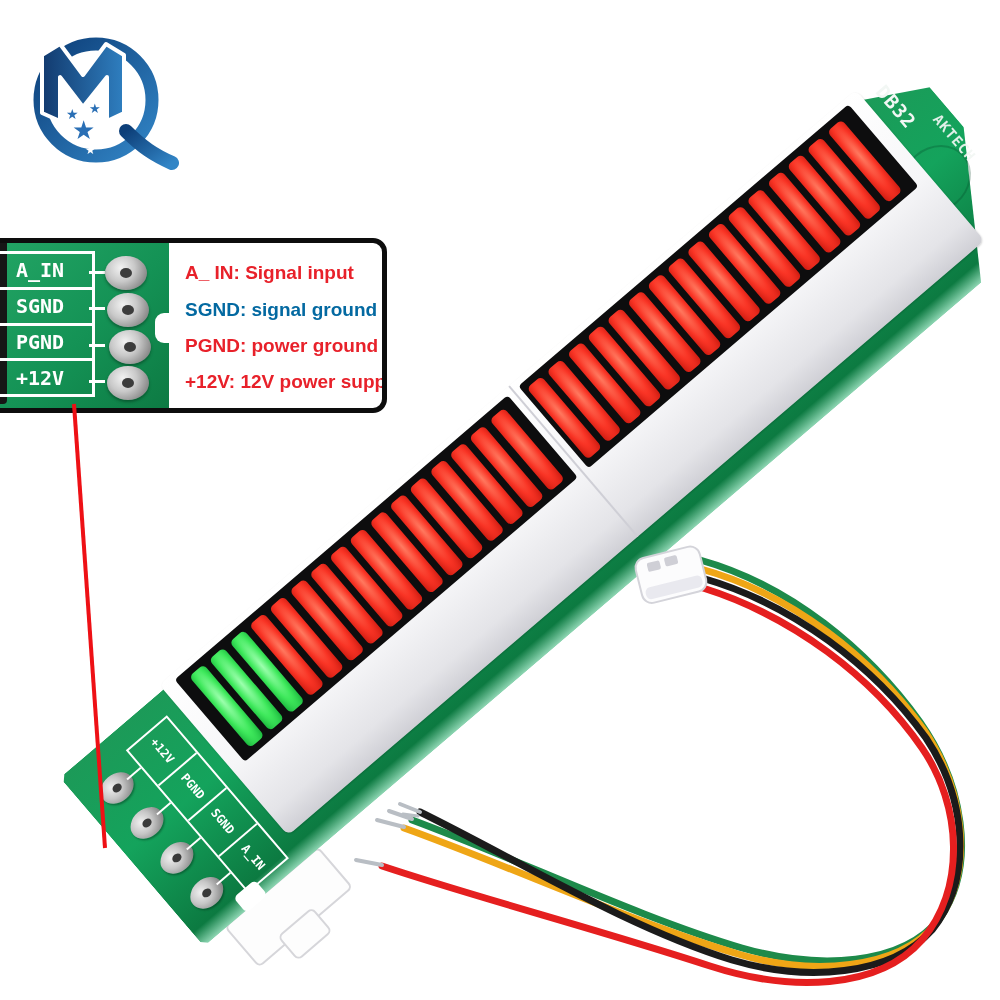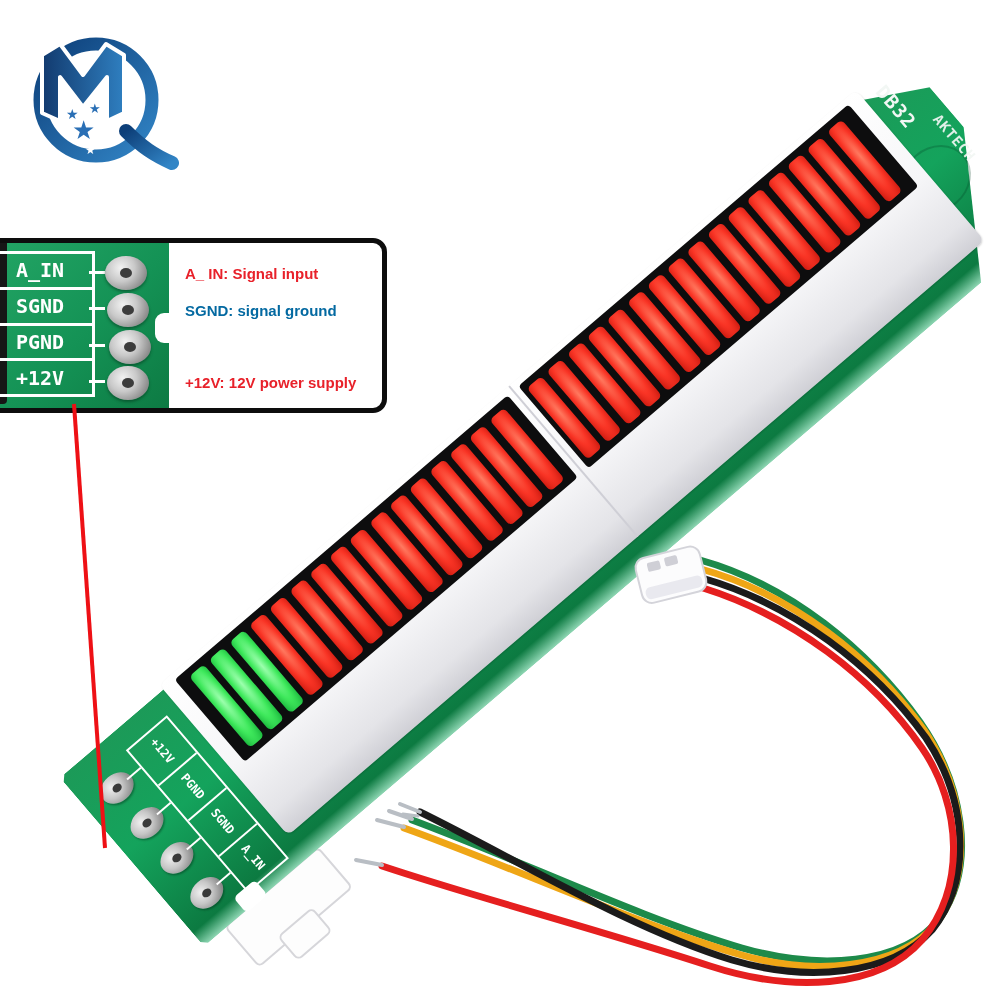--- a/index.html
+++ b/index.html
@@ -23,21 +23,21 @@
   .pin-grid .cell + .cell{border-top:3px solid #fff;}
   .pin-tick{position:absolute;height:3px;background:#fff;left:98px;width:16px;}
   .inset-pad{position:absolute;width:42px;height:34px;border-radius:50%;
     background:radial-gradient(circle at 38% 35%,#f2f2f2 0%,#c9c9c9 40%,#8e8e8e 75%,#6f6f6f 100%);
     box-shadow:0 2px 3px rgba(0,40,20,.45);}
   .inset-pad::after{content:"";position:absolute;left:50%;top:50%;width:12px;height:10px;
     transform:translate(-50%,-50%);border-radius:50%;background:#3c3c3c;}
   .inset-notch{position:absolute;right:-4px;top:70px;width:18px;height:30px;background:#fff;border-radius:9px 0 0 9px;}
   .annots{position:relative;flex:1;}
   .annot{position:absolute;left:16px;transform:translateY(-50%);
-    font-size:15px;font-weight:bold;white-space:nowrap;}
+    font-size:19px;font-weight:bold;white-space:nowrap;}
 
   
   .board{position:absolute;left:-20px;top:372px;width:1170px;height:230px;
     transform:rotate(-40.5deg);}
   .pcb{position:absolute;left:12px;top:8px;width:1158px;height:222px;z-index:1;
     background:linear-gradient(180deg,#1c9a58 0%,#14a35c 45%,#0c7a41 92%,#8fd7b4 100%);
     clip-path:polygon(0px 6px,6px 0px,1040px 0px,1110px 40px,1110px 92px,1022px 222px,6px 222px,0px 216px);}
   .trace{position:absolute;z-index:1;border:2px solid rgba(0,60,30,.25);border-radius:50%;}
   .notch-circle{position:absolute;left:1089px;top:7px;width:26px;height:26px;background:#fff;border-radius:50%;z-index:2;}
   .notch-rect{position:absolute;left:66px;top:212px;width:28px;height:20px;background:#fff;border-radius:5px;z-index:2;}
@@ -183,20 +183,21 @@
       <div class="pin-tick" style="top:137px;"></div>
       <div class="inset-pad" style="left:114px;top:13px;"></div>
       <div class="inset-pad" style="left:116px;top:50px;"></div>
       <div class="inset-pad" style="left:118px;top:87px;"></div>
       <div class="inset-pad" style="left:116px;top:123px;"></div>
       <div class="inset-notch"></div>
     </div>
     <div class="annots">
       <div class="annot" style="top: 30px; color: rgb(232, 33, 42);">A_ IN: Signal input</div>
       <div class="annot" style="top: 67px; color: #0369a1;">SGND: signal ground</div>
+      <div class="annot" style="top: 103px; color: rgb(232, 33, 42);">PGND: power ground</div>
       <div class="annot" style="top: 139px; color: rgb(232, 33, 42);">+12V: 12V power supply</div>
     </div>
   </div>
 
   <svg class="overlay" viewBox="0 0 1000 1000">
     <path d="M700,560 C790,585 868,650 920,722 C962,782 978,864 940,918 C903,966 818,970 742,948 C640,918 520,860 412,820" fill="none" stroke-width="7" stroke-linecap="round" stroke="#1d8a4a"></path>
     <path d="M701,569 C792,594 872,658 924,730 C964,790 976,870 936,924 C897,970 812,976 738,954 C636,924 510,866 404,828" fill="none" stroke-width="7" stroke-linecap="round" stroke="#efa616"></path>
     <path d="M702,578 C793,604 874,666 926,738 C966,798 974,878 932,930 C891,976 806,982 732,960 C628,928 514,858 420,812" fill="none" stroke-width="7" stroke-linecap="round" stroke="#1b1b1b"></path>
     <path d="M703,588 C792,616 872,676 922,748 C962,806 966,888 922,940 C878,990 790,992 710,966 C600,930 478,898 382,866" fill="none" stroke-width="7" stroke-linecap="round" stroke="#e51f1f"></path>
     <g>

